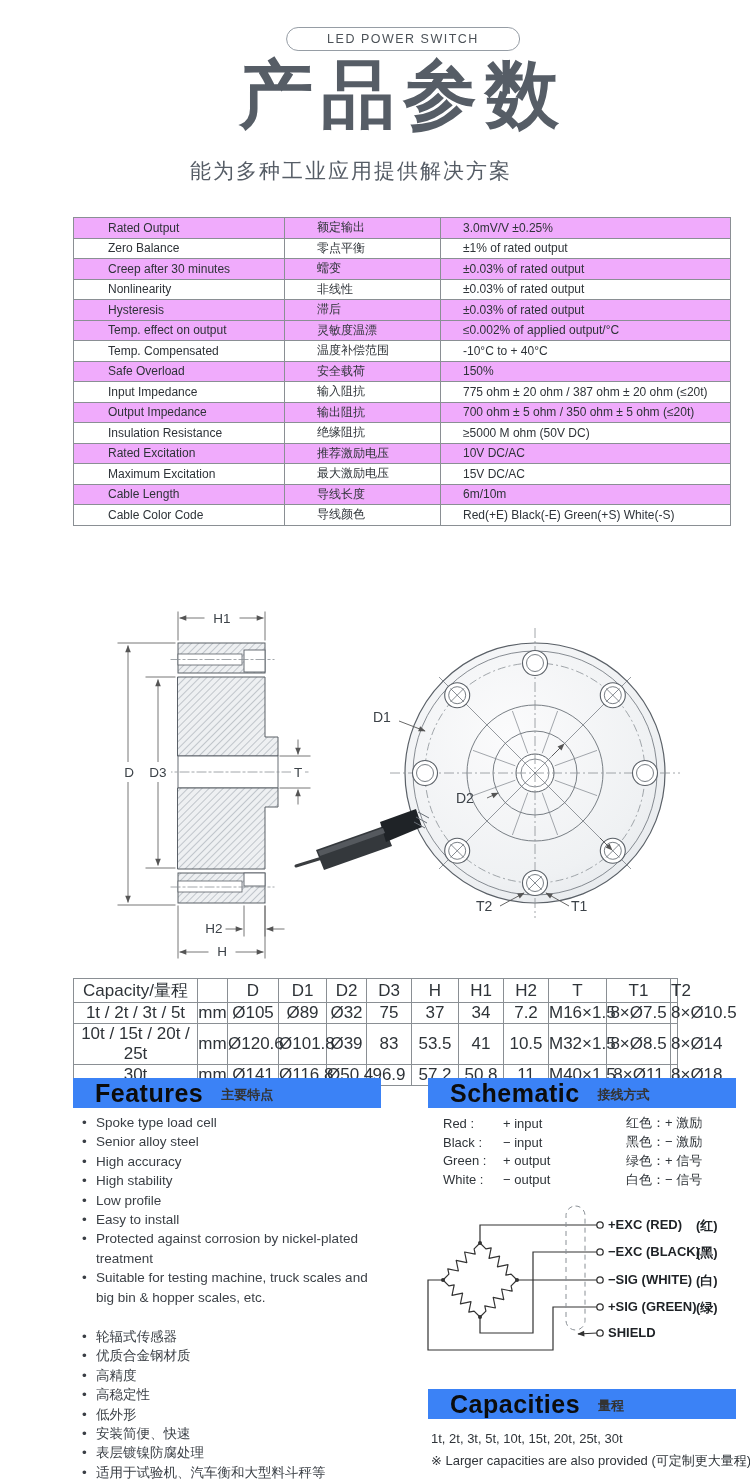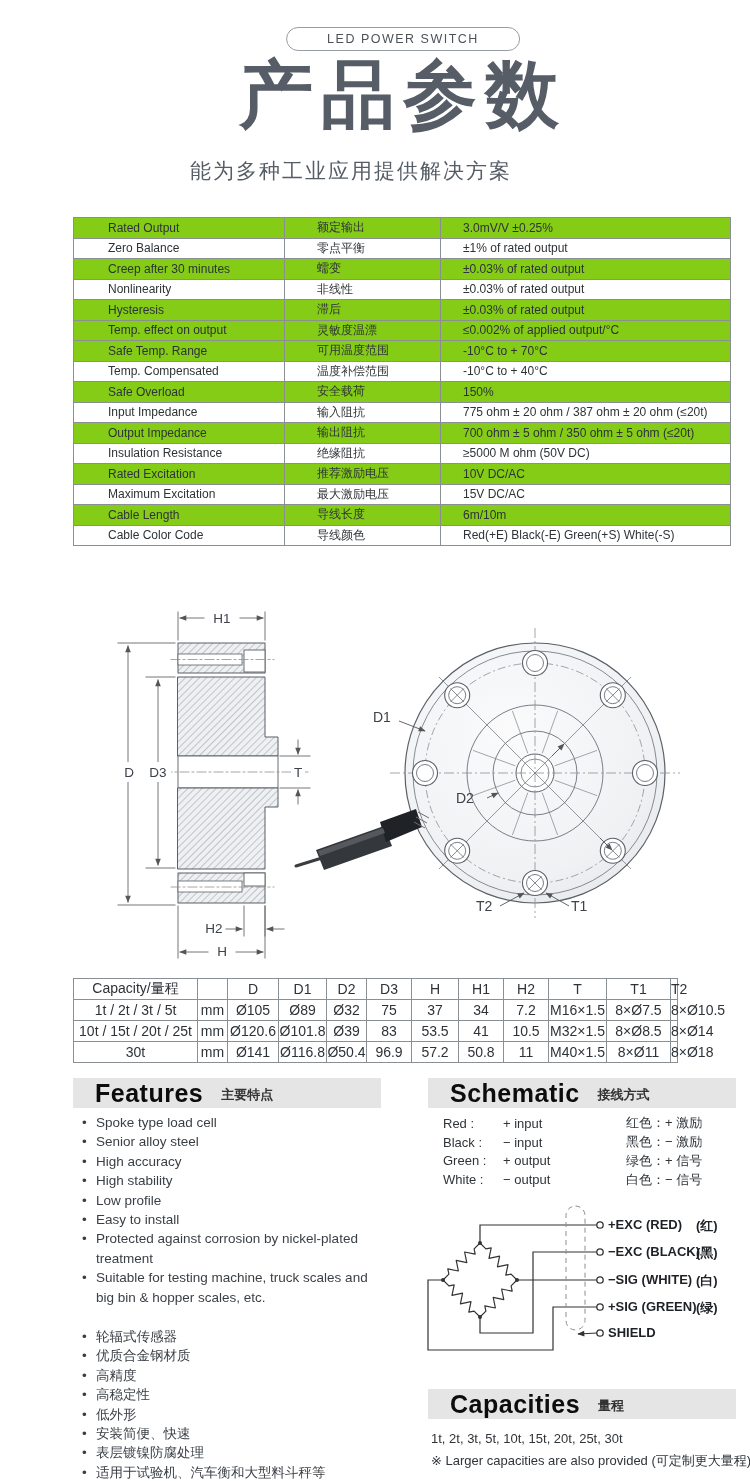--- a/index.html
+++ b/index.html
@@ -11,31 +11,31 @@
          border:1px solid #969da5;border-radius:14px;padding:4px 40px;
          font-size:12.5px;letter-spacing:1.5px;color:#4c5258;white-space:nowrap;}
   .title{position:absolute;top:46px;left:0;width:750px;text-align:center;
          font-size:74px;font-weight:800;letter-spacing:8px;color:#565d66;}
   .subtitle{position:absolute;top:157px;left:0;width:646px;text-align:center;
          font-size:21px;color:#565d66;letter-spacing:2px;}
   
   table.spec{position:absolute;left:45px;top:217px;width:658px;border-collapse:collapse;
          table-layout:fixed;font-size:12px;color:#2e3338;}
   table.spec td{border:1px solid #8a8f94;height:19.5px;padding:0;vertical-align:middle;}
-  table.spec tr.alt td{background:#84cc16;}
+  table.spec tr.alt td{background:#f0abfc;}
   table.spec td:nth-child(1){padding-left:34px;}
   table.spec td:nth-child(2){padding-left:32px;}
   table.spec td:nth-child(3){padding-left:22px;}
   
   table.dim{position:absolute;left:45px;top:978px;width:605px;border-collapse:collapse;
-         table-layout:fixed;font-size:14px;color:#2e3338;}
+         table-layout:fixed;font-size:17px;color:#2e3338;}
   table.dim th,table.dim td{border:1px solid #8a8f94;height:20px;padding:0;text-align:center;
          font-weight:normal;vertical-align:middle;}
   
-  .secbar{position:absolute;width:308px;height:30px;background:#e5e5e5;display:flex;align-items:center;}
+  .secbar{position:absolute;width:308px;height:30px;background:#3b82f6;display:flex;align-items:center;}
   .sec-en{font-size:25px;font-weight:800;color:#0c0c0c;padding-left:22px;letter-spacing:.5px;}
   .sec-zh{font-size:13px;font-weight:700;color:#333;margin-left:18px;padding-top:4px;}
   
   ul.feat{position:absolute;left:48px;width:302px;margin:0;padding:0;list-style:none;}
   ul.feat li{position:relative;padding-left:20px;font-size:13.5px;line-height:19.4px;color:#3a3f45;}
   ul.feat li .dot{position:absolute;left:6px;top:0;color:#3a3f45;}
   
   .wiring{position:absolute;left:415px;top:1114px;width:292px;font-size:13px;color:#2f3439;}
   .wrow{display:flex;height:18.8px;align-items:center;}
   .wrow .c1{width:60px;}
@@ -89,25 +89,20 @@
         </tr>
         <tr class="alt">
           <td>Hysteresis</td>
           <td>滞后</td>
           <td>±0.03% of rated output</td>
         </tr>
         <tr class="alt">
           <td>Temp. effect on output</td>
           <td>灵敏度温漂</td>
           <td>≤0.002% of applied output/°C</td>
-        </tr>
-        <tr class="alt">
-          <td>Safe Temp. Range</td>
-          <td>可用温度范围</td>
-          <td>-10°C to + 70°C</td>
         </tr>
         <tr>
           <td>Temp. Compensated</td>
           <td>温度补偿范围</td>
           <td>-10°C to + 40°C</td>
         </tr>
         <tr class="alt">
           <td>Safe Overload</td>
           <td>安全载荷</td>
           <td>150%</td>

